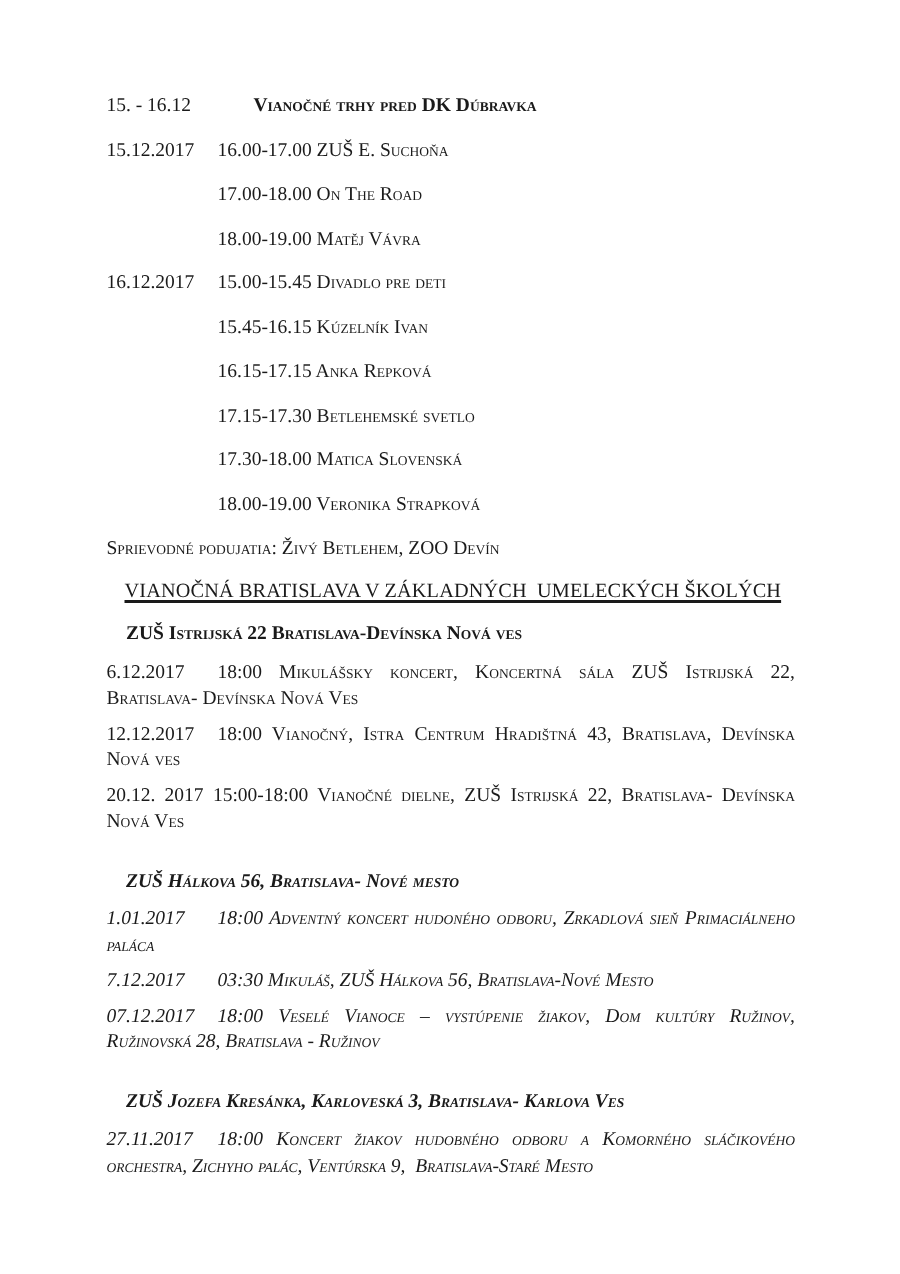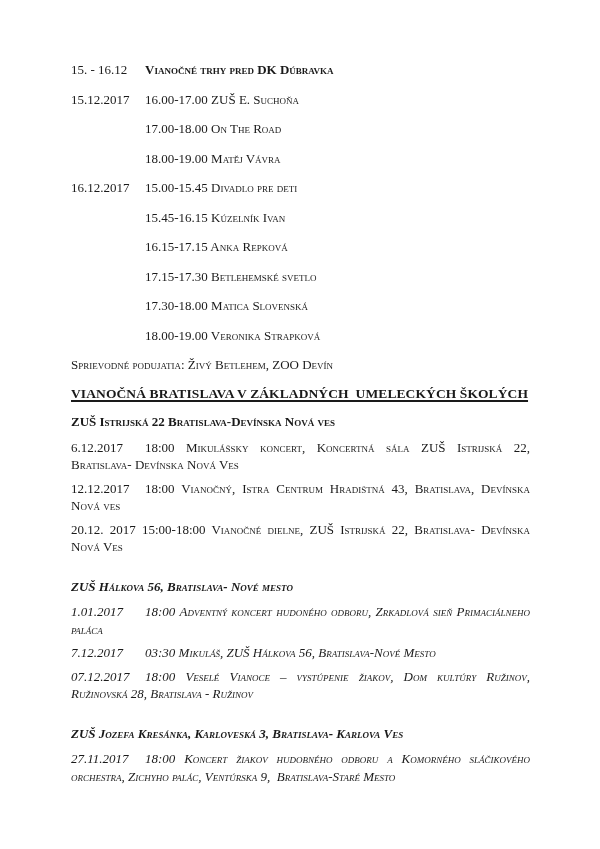--- a/index.html
+++ b/index.html
@@ -24,40 +24,40 @@
   }
   
   .row {
     display: flex;
     line-height: 17.5px;
     margin-bottom: 12px;
   }
   .row .date {
     flex: 0 0 74px;
   }
-  .bold { font-weight: bold; }
+  .bold { font-weight: bold; margin-left: 24px; }
   .note {
     margin: 0 0 11px 0;
     line-height: 17.5px;
   }
   h1.heading {
     font-size: 13.5px;
-    font-weight: bold;
+    font-weight: normal;
     line-height: 18.5px;
-    margin: 0 0 10px 0;
+    margin: 0 0 10px 12px;
     text-decoration: underline;
     text-decoration-thickness: 1.5px;
     text-underline-offset: 2px;
     letter-spacing: 0.1px;
   }
   .sec-title {
     font-size: 13px;
     font-weight: bold;
     line-height: 17.5px;
-    margin: 0 0 8px 0;
+    margin: 0 0 8px 13px;
   }
   section.gap { margin-top: 22px; font-style: italic; }
   .entry {
     margin: 0 0 6px 0;
     line-height: 17.5px;
     text-align: justify;
   }
   .entry .date-col {
     display: inline-block;
     width: 74px;

